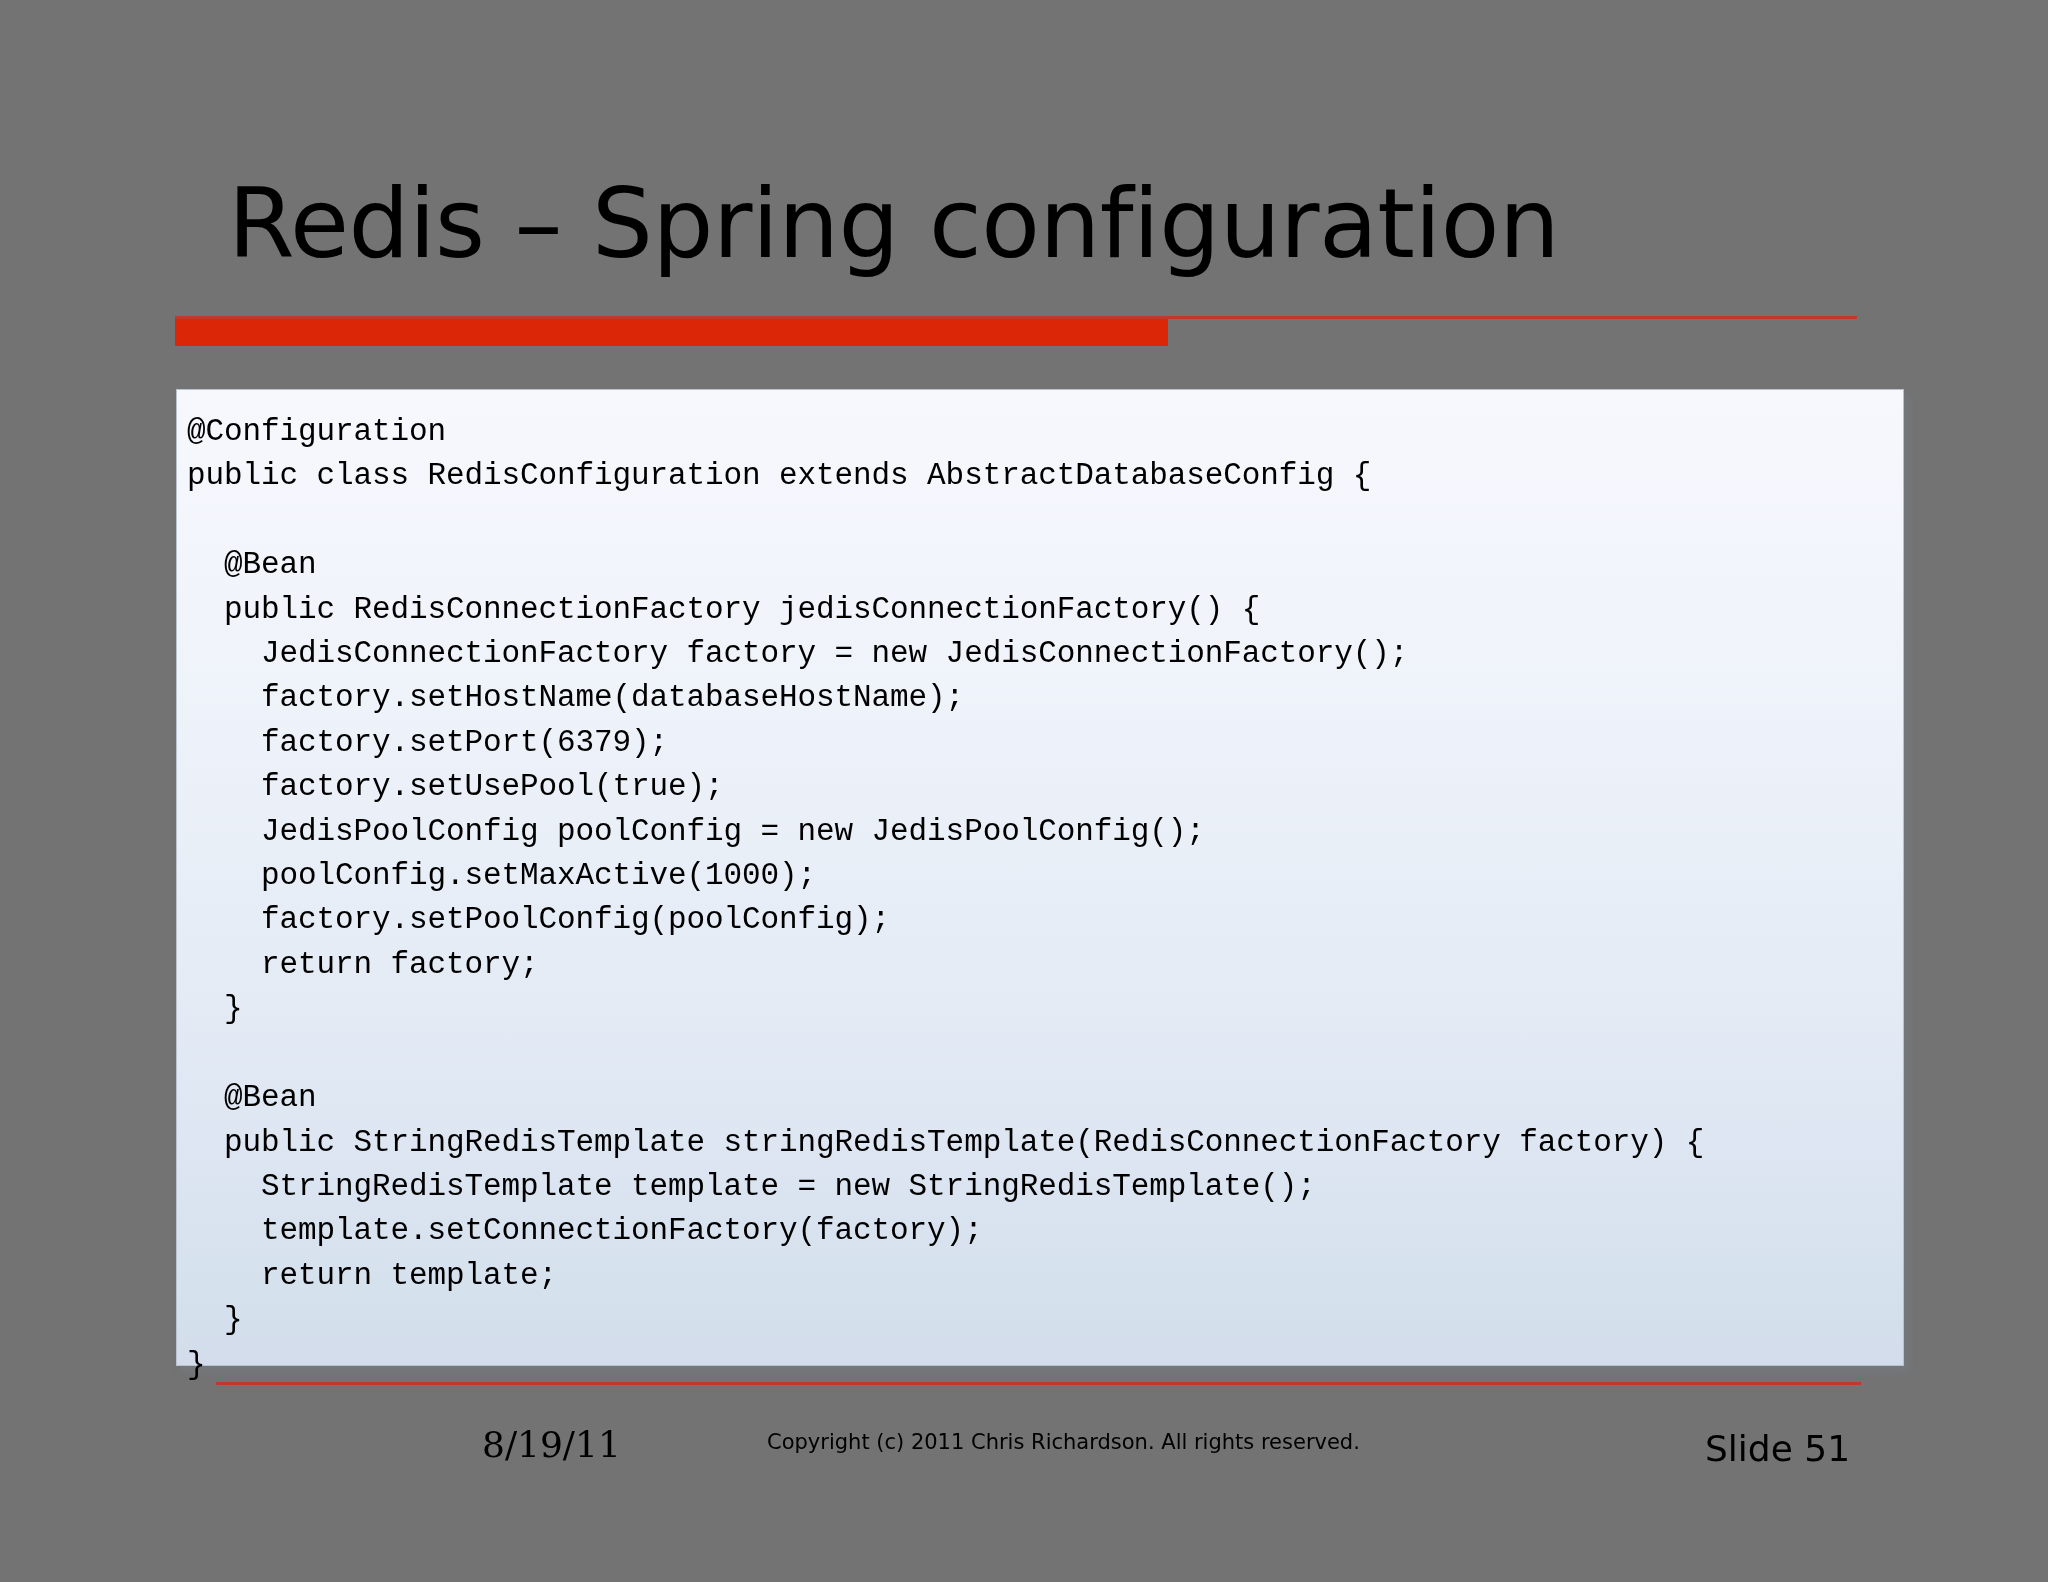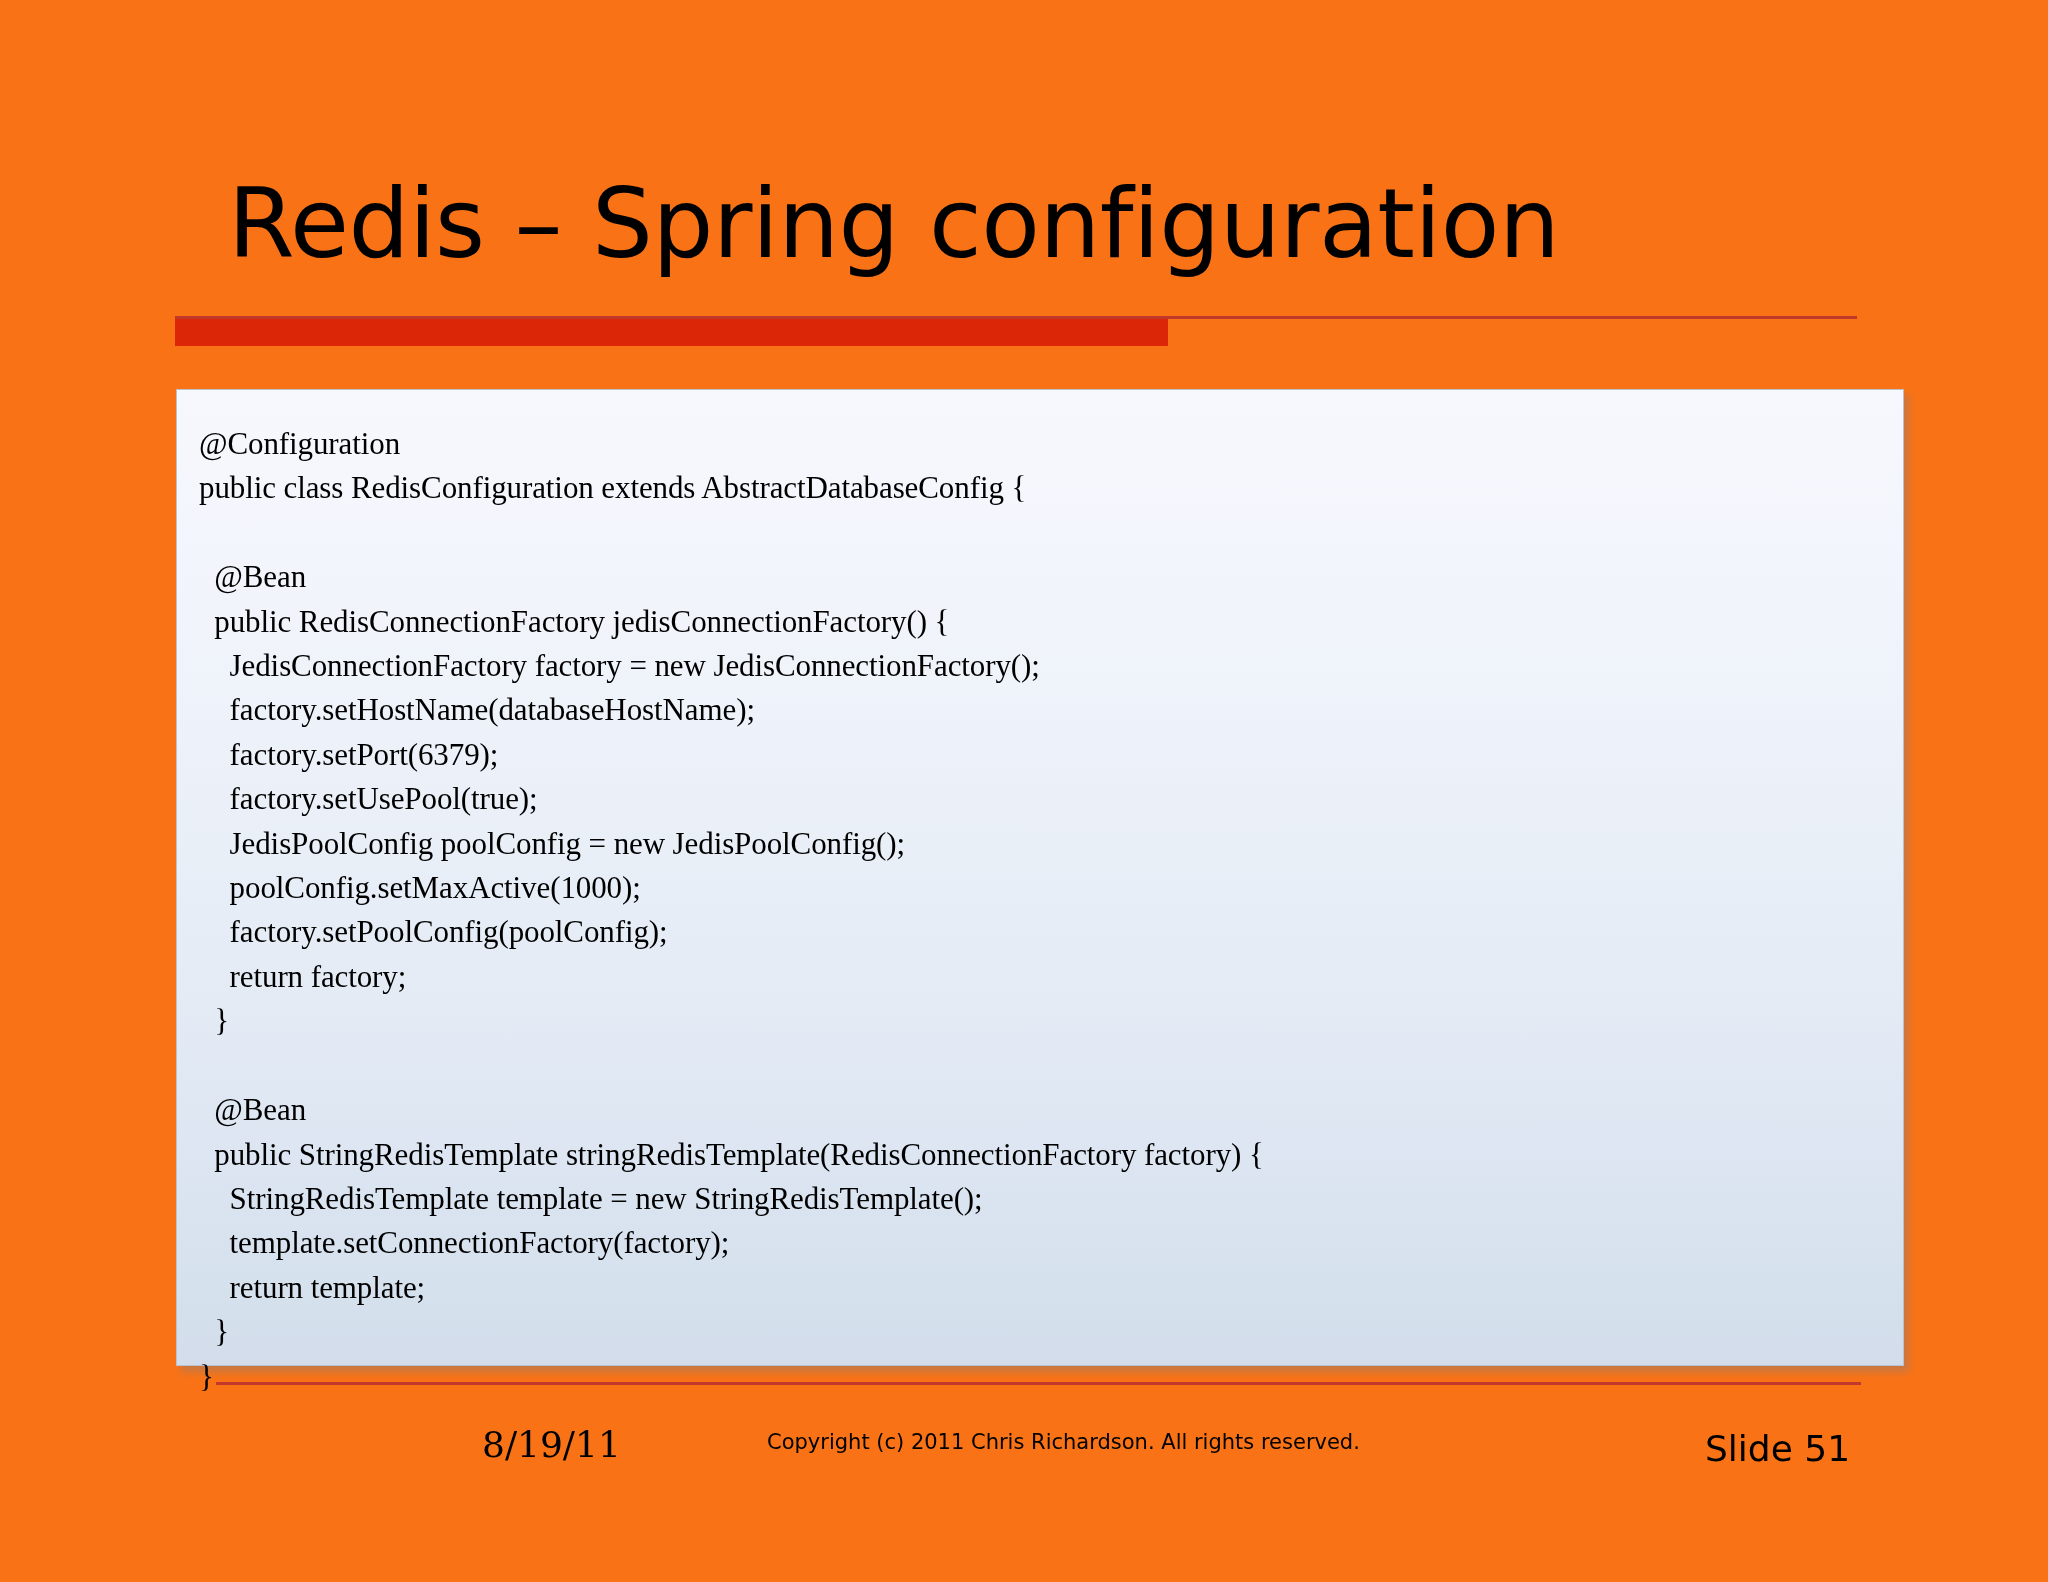--- a/index.html
+++ b/index.html
@@ -12,21 +12,21 @@
     height: 1582px;
     position: relative;
     overflow: hidden;
     font-family: "Liberation Sans", sans-serif;
     -webkit-font-smoothing: antialiased;
   }
 
   #slide {
     position: absolute;
     inset: 0;
-    background: #f97316;
+    background: #737373;
   }
 
   
   #title {
     position: absolute;
     left: 228px;
     top: 168px;
     width: 1700px;
     font-family: "DejaVu Sans", sans-serif;
     font-size: 96px;
@@ -62,26 +62,26 @@
     top: 389px;
     width: 1728px;
     height: 977px;
     box-sizing: border-box;
     border: 1px solid #b9c3d0;
     background: linear-gradient(to bottom, #f6f8fd 0%, #eff3fa 30%, #e4ebf5 62%, #d6e1ee 92%, #d2dcea 100%);
     box-shadow: 5px 6px 7px rgba(120,128,140,0.38);
     padding: 20px 0 0 10px;
   }
   #code-text {
-    font-family: Liberation Serif, serif;
+    font-family: Liberation Mono, monospace;
     font-size: 31px;
     line-height: 44.4px;
     color: #000000;
     white-space: pre;
-    margin: 12px;
+    margin: 0;
     padding: 0;
     letter-spacing: -0.1px;
   }
 
   
   #footer-rule {
     position: absolute;
     left: 216px;
     top: 1382px;
     width: 1645px;

